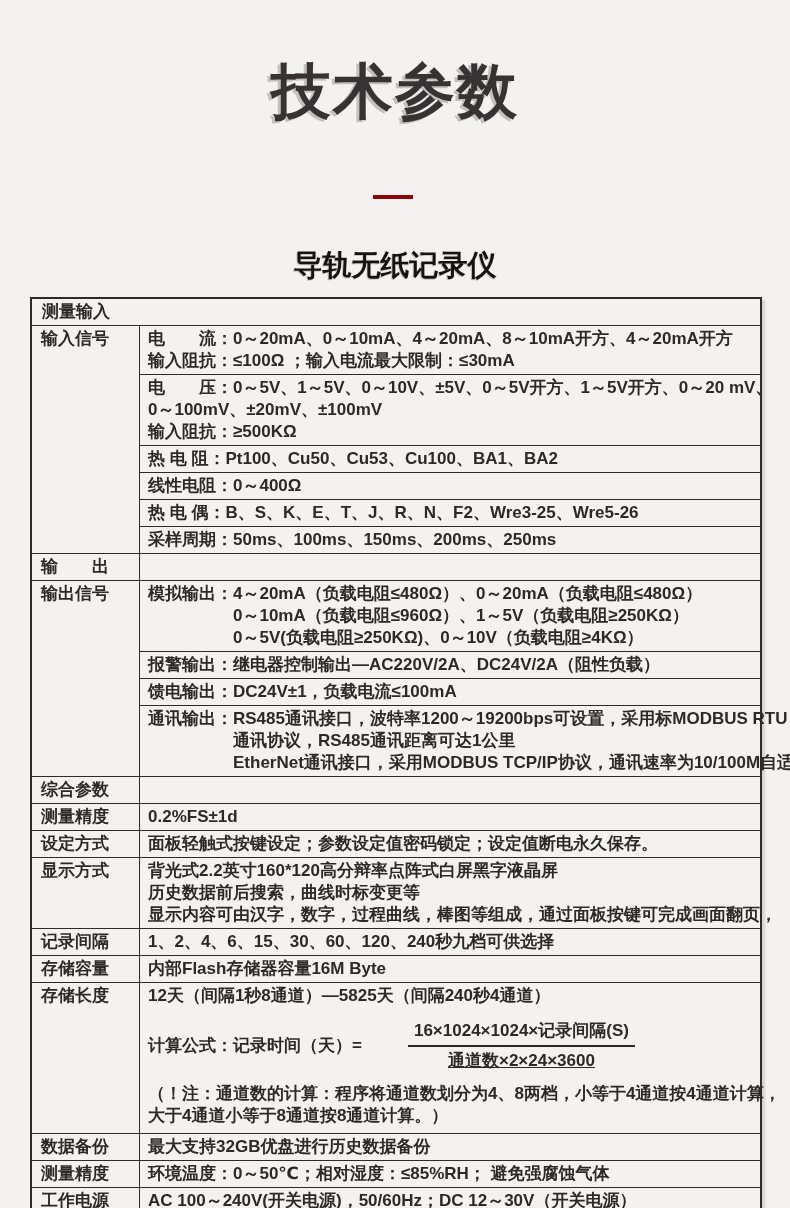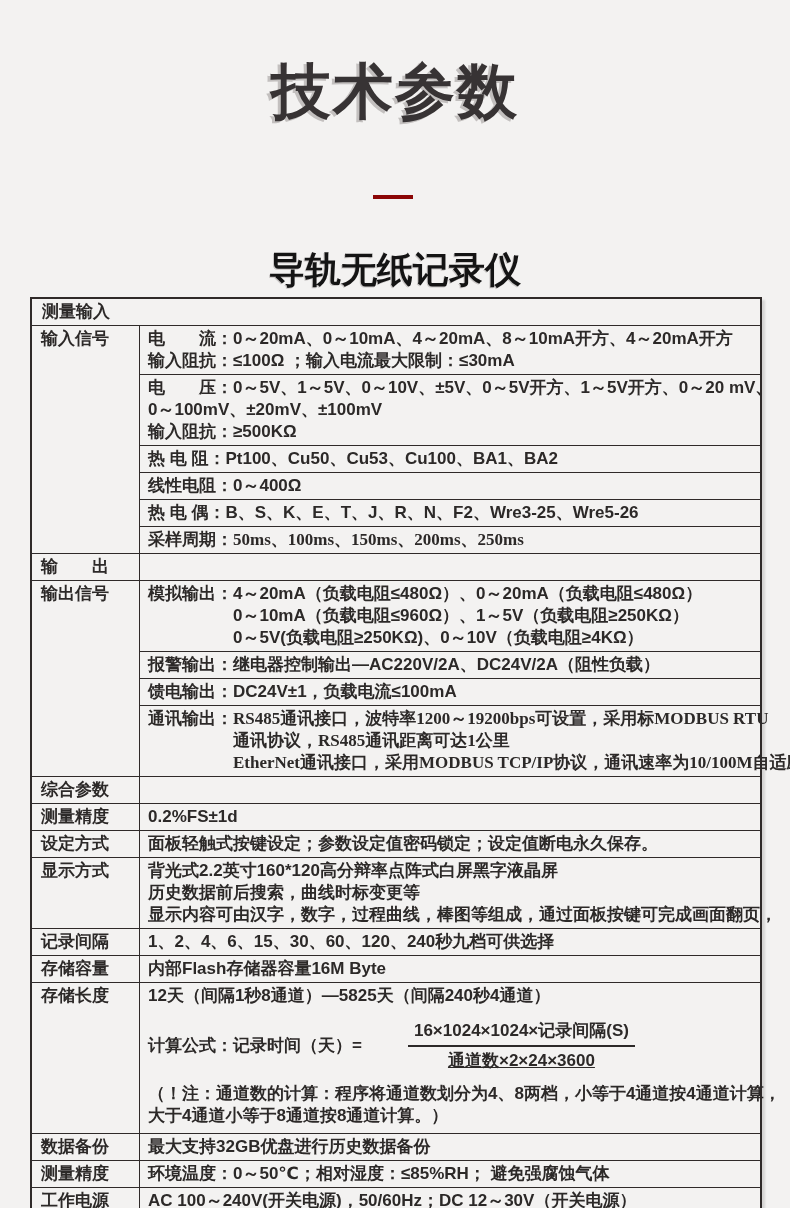--- a/index.html
+++ b/index.html
@@ -19,21 +19,21 @@
     text-shadow:-3px 2px 0 #c3c0bf;
     white-space:nowrap;
   }
   .accent-rule{
     position:absolute;top:195px;left:373px;
     width:40px;height:4px;background:#8b0606;
   }
   .page-subtitle{
     position:absolute;top:246px;left:0;width:790px;
     text-align:center;
-    font-size:36px;font-weight:bold;color:#141414;
+    font-size:29px;font-weight:bold;color:#141414;
     text-shadow:-1px 1px 0 #cac7c6;
     white-space:nowrap;
   }
   .spec-table{
     position:absolute;top:297px;left:30px;width:728px;
     border:2px solid #2f2a29;
     box-shadow:3px 3px 2px rgba(0,0,0,0.12);
     font-size:17px;font-weight:bold;line-height:22px;
     background:#f3f2f1;
   }
@@ -42,21 +42,21 @@
   .lbl{
     width:94px;flex:0 0 94px;
     border-right:1.6px solid #2f2a29;
     padding:2px 4px 2px 9px;
     white-space:nowrap;
   }
   .val{flex:1;padding:2px 8px;min-width:0;}
   .val.nopad{padding:0;}
   .section .lbl-full{padding:2px 4px 2px 10px;}
   .sub{border-bottom:1.6px solid #2f2a29;padding:2px 8px;}
-  .sub:last-child{border-bottom:none;font-family:Liberation Serif, serif;}
+  .sub:last-child{border-bottom:none;}
   .ln{white-space:nowrap;}
   .ind{padding-left:85px;}
   .formula-block{display:flex;align-items:center;margin-top:12px;white-space:nowrap;gap:40px;}
   .frac{display:inline-block;text-align:center;margin-left:6px;vertical-align:middle;}
   .frac .num{padding:0 6px 2px 6px;border-bottom:2px solid #2c2928;line-height:24px;}
   .frac .den{padding:2px 6px 0 6px;line-height:24px;text-decoration:underline;}
   .note-block{margin:10px 0 4px 0;}
   .range-line{white-space:nowrap;}
 </style>
 </head>

